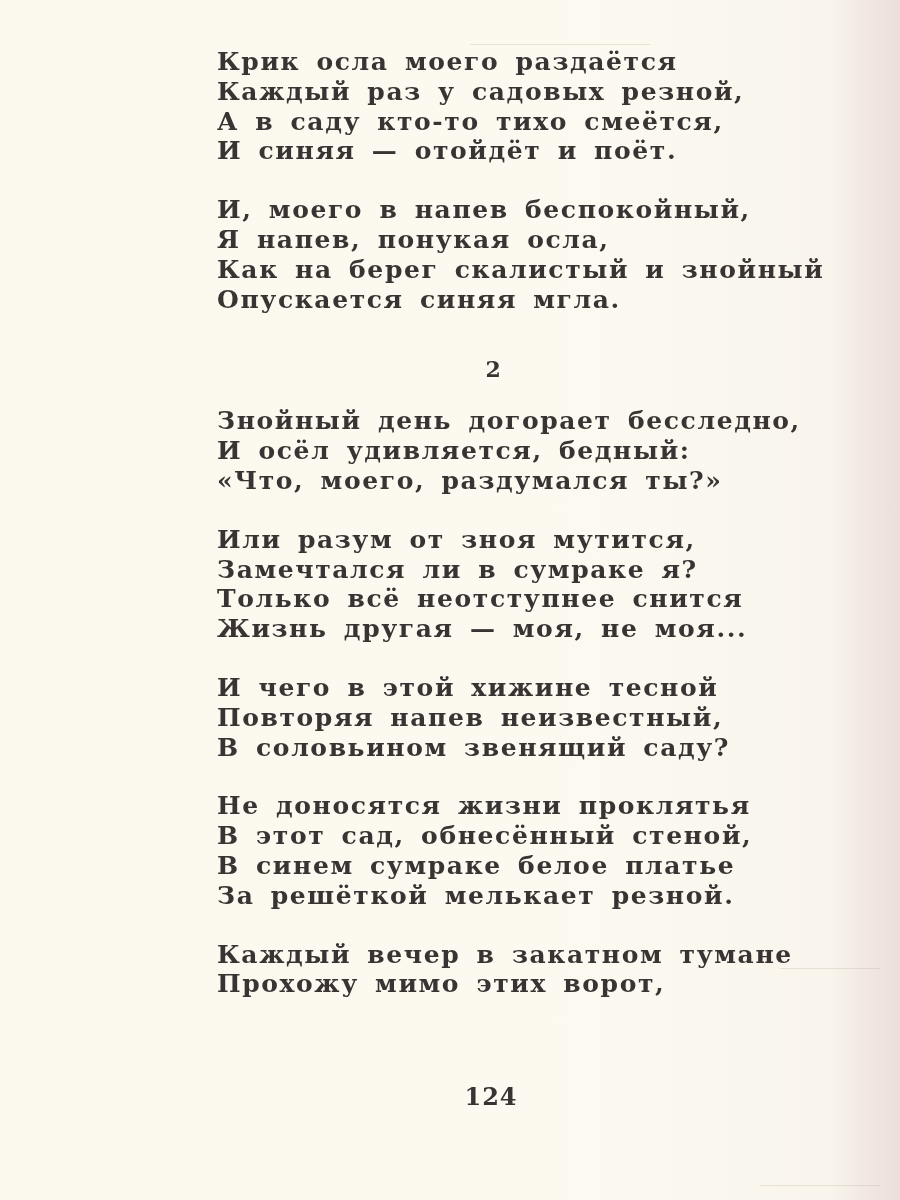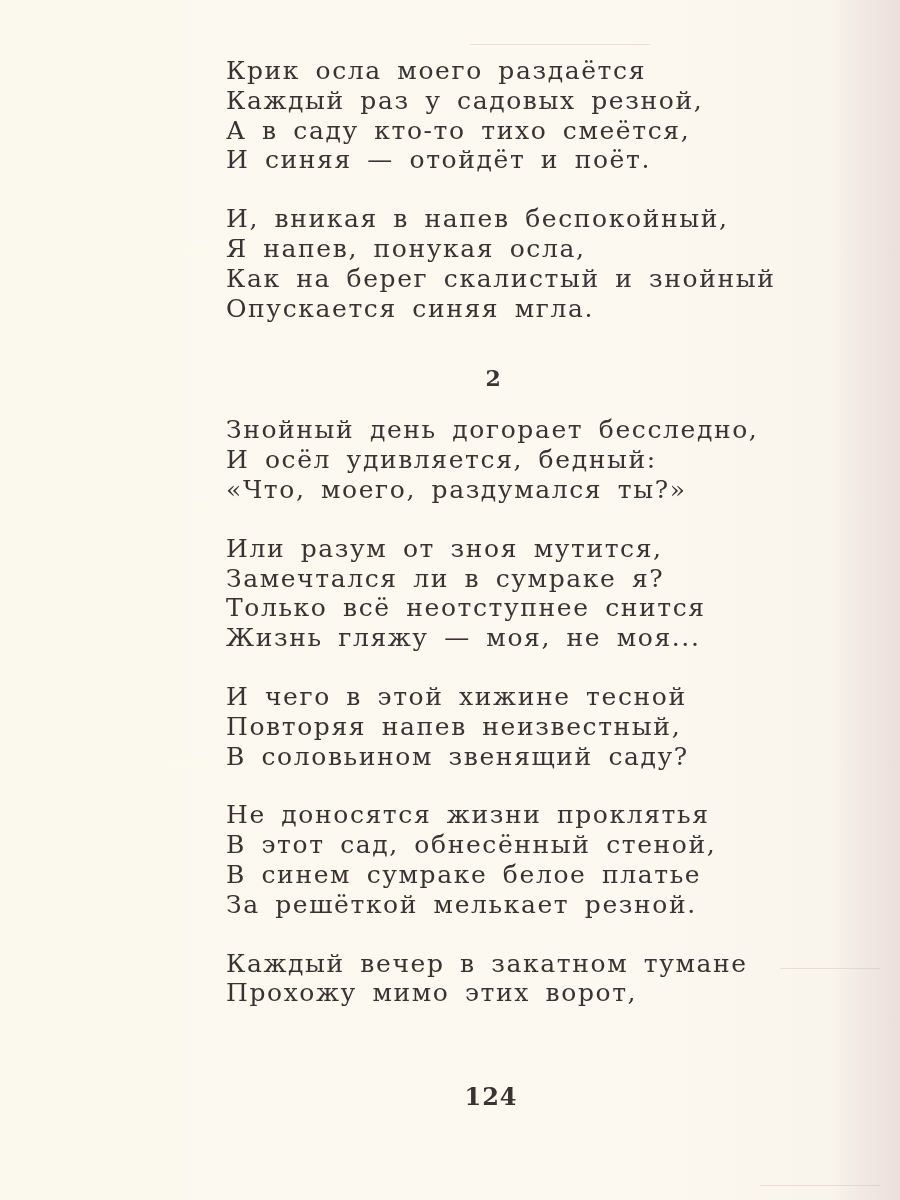--- a/index.html
+++ b/index.html
@@ -30,21 +30,22 @@
       left: 214px;
       top: 44px;
       width: 660px;
       font-family: "DejaVu Serif", "Liberation Serif", serif;
       font-size: 25px;
       color: #3a3333;
       letter-spacing: 1.6px;
       word-spacing: 6px;
     }
     .stanza {
-      margin: 12px;
+      margin: 3px;
+      font-weight: bold;
     }
     .line {
       display: block;
       height: 29.8px;
       line-height: 29.8px;
       white-space: nowrap;
     }
     .stanza + .stanza { margin-top: 29px; }
     .section-number {
       text-align: center;
@@ -87,39 +88,39 @@
   <div class="text-block">
 
     <div class="stanza">
       <span class="line">Крик осла моего раздаётся</span>
       <span class="line">Каждый раз у садовых резной,</span>
       <span class="line">А в саду кто-то тихо смеётся,</span>
       <span class="line">И синяя — отойдёт и поёт.</span>
     </div>
 
     <div class="stanza">
-      <span class="line">И, вникая в напев беспокойный,</span>
+      <span class="line">И, моего в напев беспокойный,</span>
       <span class="line">Я напев, понукая осла,</span>
       <span class="line">Как на берег скалистый и знойный</span>
       <span class="line">Опускается синяя мгла.</span>
     </div>
 
     <div class="section-number">2</div>
 
     <div class="stanza">
       <span class="line">Знойный день догорает бесследно,</span>
       <span class="line">И осёл удивляется, бедный:</span>
       <span class="line">«Что, моего, раздумался ты?»</span>
     </div>
 
     <div class="stanza">
       <span class="line">Или разум от зноя мутится,</span>
       <span class="line">Замечтался ли в сумраке я?</span>
       <span class="line">Только всё неотступнее снится</span>
-      <span class="line">Жизнь гляжу — моя, не моя...</span>
+      <span class="line">Жизнь другая — моя, не моя...</span>
     </div>
 
     <div class="stanza">
       <span class="line">И чего в этой хижине тесной</span>
       <span class="line">Повторяя напев неизвестный,</span>
       <span class="line">В соловьином звенящий саду?</span>
     </div>
 
     <div class="stanza">
       <span class="line">Не доносятся жизни проклятья</span>

